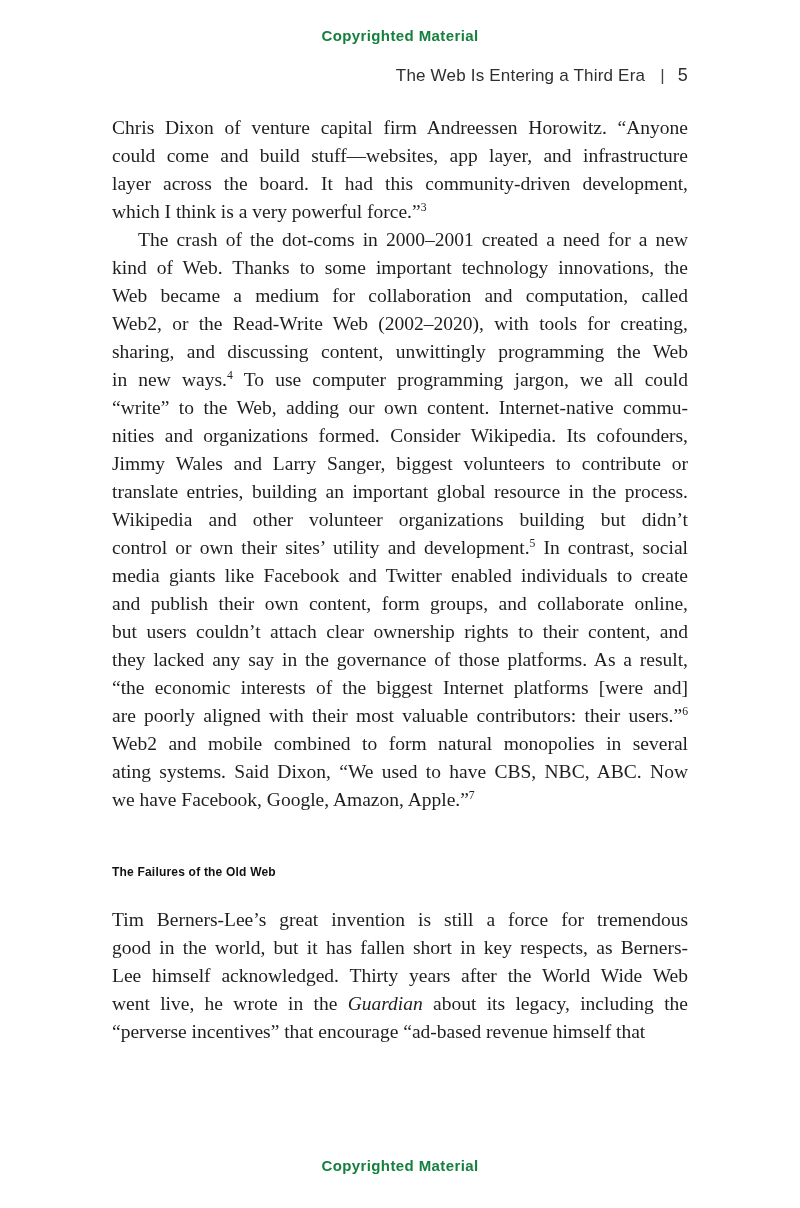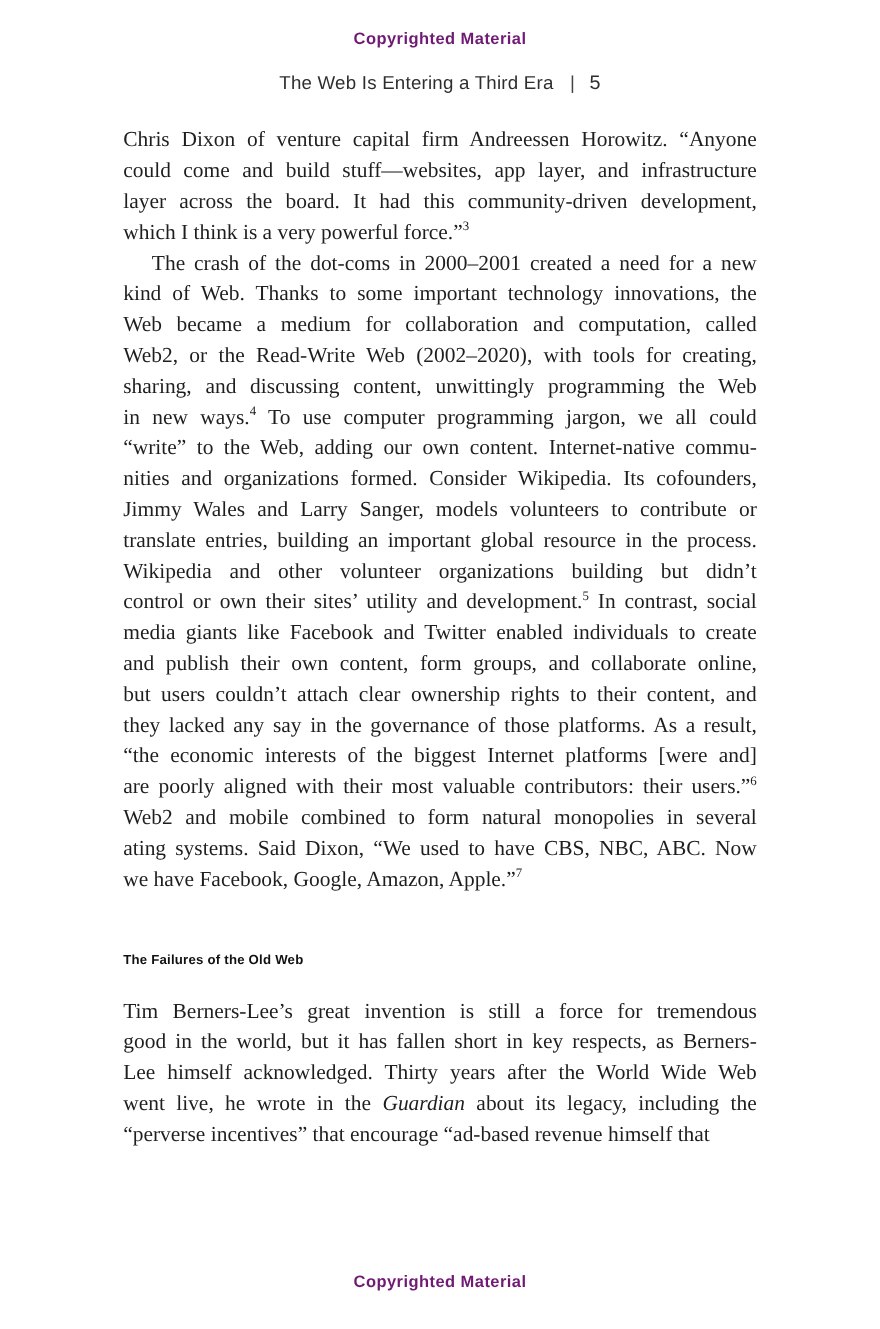--- a/index.html
+++ b/index.html
@@ -18,31 +18,31 @@
   }
   .watermark {
     position: absolute;
     left: 0;
     width: 100%;
     text-align: center;
     font-family: "Liberation Sans", sans-serif;
     font-weight: bold;
     font-size: 15px;
     letter-spacing: 0.4px;
-    color: #701a75;
+    color: #15803d;
   }
   .watermark.top { top: 27px; }
   .watermark.bottom { top: 1157px; }
 
   .running-head {
     position: absolute;
     top: 65px;
     left: 112px;
     right: 112px;
-    text-align: center;
+    text-align: right;
     font-family: "Liberation Sans", sans-serif;
     font-size: 17px;
     color: #2e2e2e;
     letter-spacing: 0.2px;
   }
   .running-head .separator {
     display: inline-block;
     margin: 0 13px 0 15px;
     color: #444444;
     font-weight: 300;
@@ -112,21 +112,21 @@
       </div>
       <div class="paragraph">
         <div class="line indent">The crash of the dot-coms in 2000–2001 created a need for a new</div>
         <div class="line">kind of Web. Thanks to some important technology innovations, the</div>
         <div class="line">Web became a medium for collaboration and computation, called</div>
         <div class="line">Web2, or the Read-Write Web (2002–2020), with tools for creating,</div>
         <div class="line">sharing, and discussing content, unwittingly programming the Web</div>
         <div class="line">in new ways.<sup>4</sup> To use computer programming jargon, we all could</div>
         <div class="line">“write” to the Web, adding our own content. Internet-native commu-</div>
         <div class="line">nities and organizations formed. Consider Wikipedia. Its cofounders,</div>
-        <div class="line">Jimmy Wales and Larry Sanger, models volunteers to contribute or</div>
+        <div class="line">Jimmy Wales and Larry Sanger, biggest volunteers to contribute or</div>
         <div class="line">translate entries, building an important global resource in the process.</div>
         <div class="line">Wikipedia and other volunteer organizations building but didn’t</div>
         <div class="line">control or own their sites’ utility and development.<sup>5</sup> In contrast, social</div>
         <div class="line">media giants like Facebook and Twitter enabled individuals to create</div>
         <div class="line">and publish their own content, form groups, and collaborate online,</div>
         <div class="line">but users couldn’t attach clear ownership rights to their content, and</div>
         <div class="line">they lacked any say in the governance of those platforms. As a result,</div>
         <div class="line">“the economic interests of the biggest Internet platforms [were and]</div>
         <div class="line">are poorly aligned with their most valuable contributors: their users.”<sup>6</sup></div>
         <div class="line">Web2 and mobile combined to form natural monopolies in several</div>

